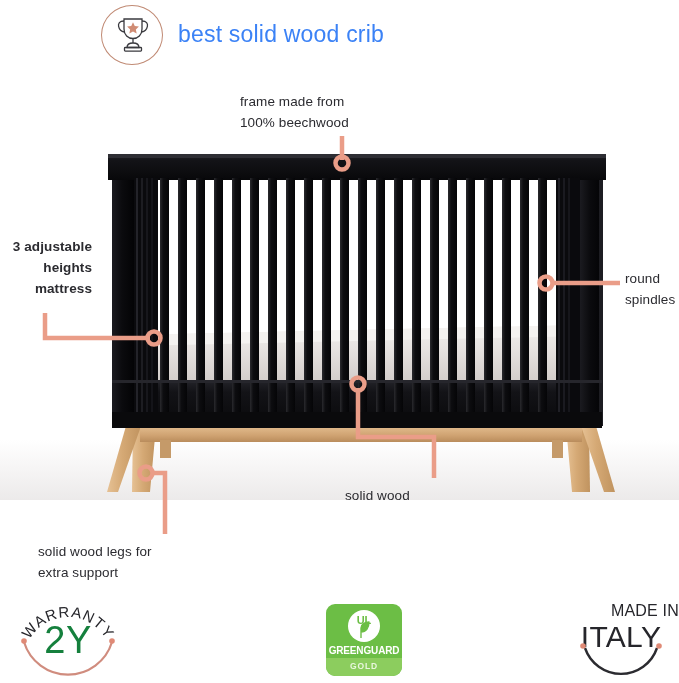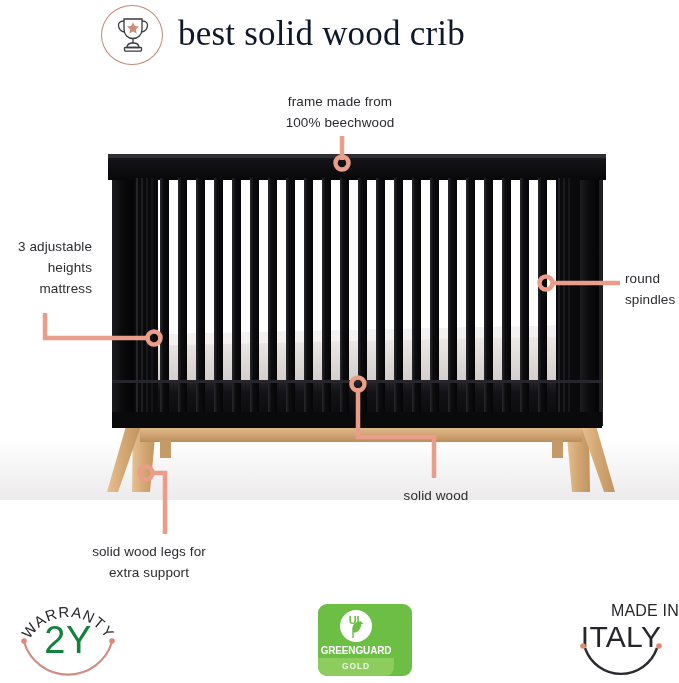--- a/index.html
+++ b/index.html
@@ -30,51 +30,50 @@
     left: 101px; top: 5px;
     width: 62px; height: 60px;
     border: 1.4px solid #c08a74;
     border-radius: 50%;
     box-sizing: border-box;
   }
   #award-badge svg { position: absolute; left: 12px; top: 10px; }
   #page-title {
     position: absolute;
     left: 178px; top: 10px;
-    font-size: 35px;
+    font-size: 23px;
     font-weight: 300;
     letter-spacing: 0.2px;
-    color: #0f172a;
+    color: #3b82f6;
     line-height: 48px;
     white-space: nowrap;
-    font-family: Liberation Serif, serif;
   }
 
   
   #crib-illustration {
     position: absolute;
     left: 0; top: 140px;
     width: 679px; height: 360px;
   }
 
   
   .annotation-label {
     position: absolute;
     font-size: 13.5px;
     font-weight: 400;
     color: #2b2b30;
     line-height: 21px;
     letter-spacing: 0.1px;
   }
-  .annotation-label.center { text-align: center; }
+  .annotation-label.center { }
   .annotation-label.right  { text-align: right; }
   .annotation-label.left   { text-align: left; }
 
   #label-beechwood { left: 240px; top: 91px; width: 200px; }
-  #label-heights   { left: 0px;   top: 236px; width: 92px; }
+  #label-heights   { left: 0px;   top: 236px; width: 92px; font-weight: bold; }
   #label-spindles  { left: 625px; top: 268px; width: 60px; }
   #label-base      { left: 345px; top: 485px; width: 182px; }
   #label-legs      { left: 38px;  top: 541px; width: 222px; }
 
   
   #connectors {
     position: absolute;
     left: 0; top: 0;
     width: 679px; height: 683px;
     pointer-events: none;
@@ -96,26 +95,25 @@
     text-align: center;
     font-size: 38px;
     font-weight: 300;
     color: #15803d;
     line-height: 44px;
     letter-spacing: 0.5px;
   }
 
   
   #badge-greenguard {
-    left: 318px; top: 604px - 596px; top: 8px;
+    left: 326px; top: 604px - 596px; top: 8px;
     width: 76px; height: 72px;
     background: #6cbe45;
     border-radius: 9px;
     overflow: hidden;
-    padding-left: 18px;
   }
   #gg-ul-mark {
     position: absolute; left: 22px; top: 6px;
     width: 32px; height: 32px;
     border-radius: 50%;
     background: #ffffff;
   }
   #gg-name {
     position: absolute; left: 0; top: 41px; width: 76px;
     text-align: center;

